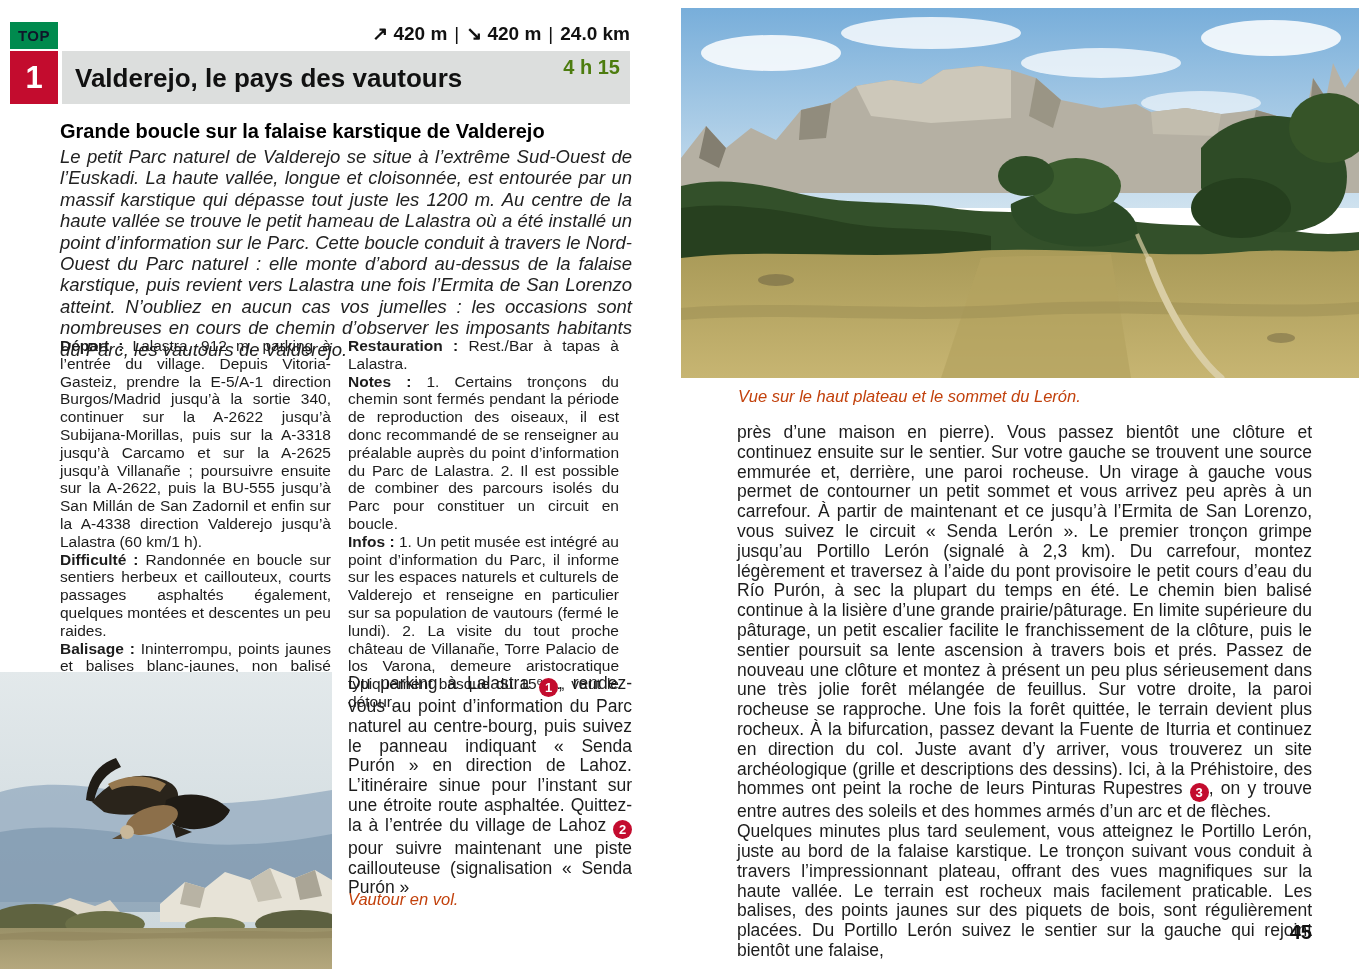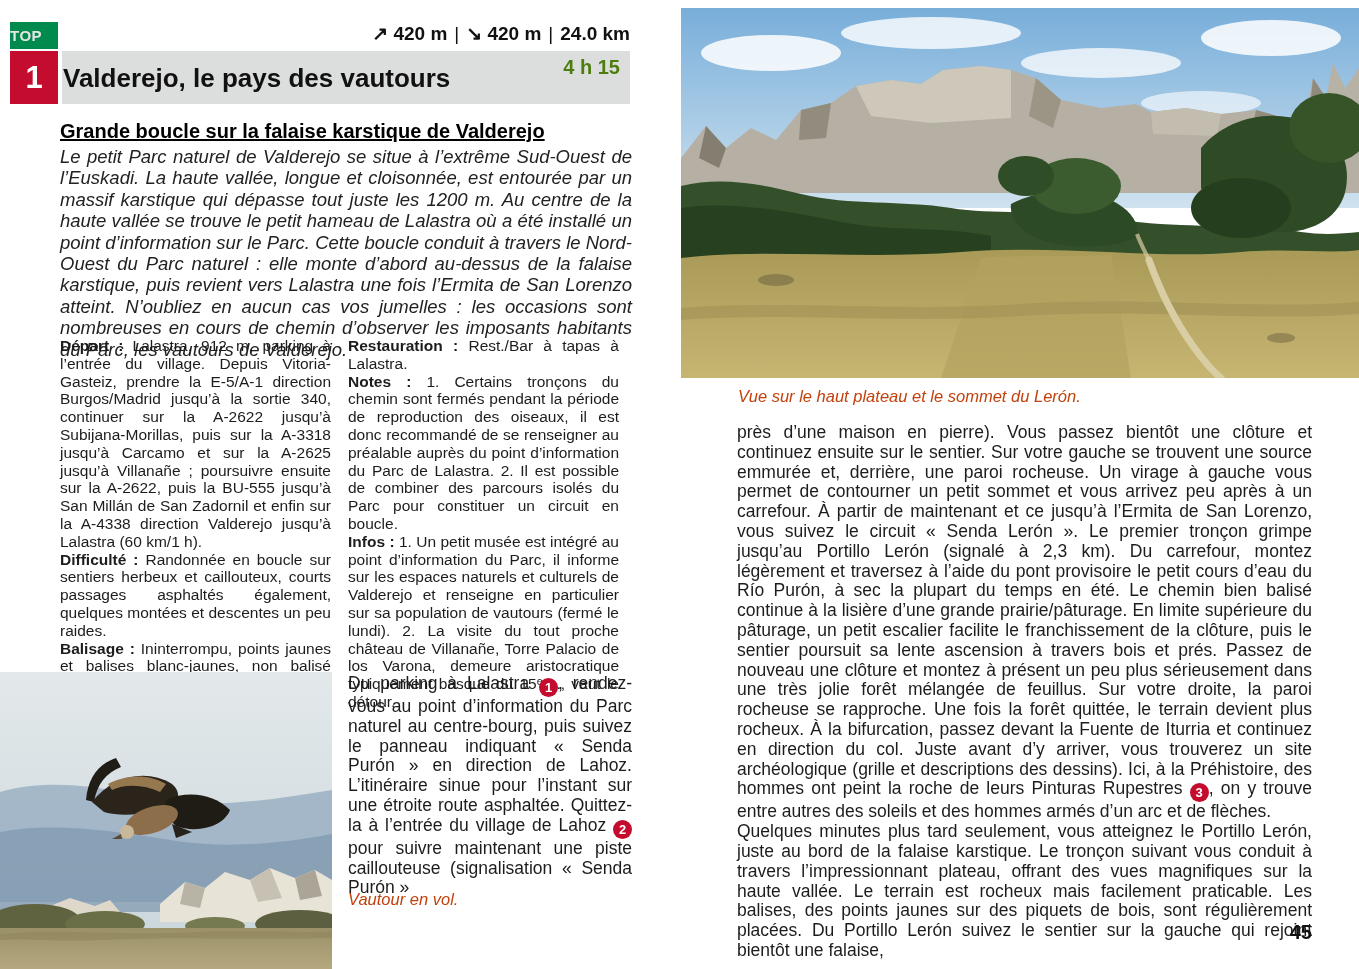--- a/index.html
+++ b/index.html
@@ -3,47 +3,47 @@
 <meta charset="utf-8">
 <style>
   html,body{margin:0;padding:0;background:#ffffff;}
   .page{
     position:relative; width:1359px; height:969px; background:#fff;
     font-family:"Liberation Sans", sans-serif; color:#1c1c1c; overflow:hidden;
   }
   
   .top-badge{
     position:absolute; left:10px; top:22px; width:48px; height:27px;
-    display:flex; align-items:center; 
-    color:#e5e5e5; font-weight:bold; font-size:15px; letter-spacing:.5px;
+    display:flex; align-items:center; justify-content:center;
+    color:#0f172a; font-weight:bold; font-size:15px; letter-spacing:.5px;
   }
   .tour-number{
     position:absolute; left:10px; top:51px; width:48px; height:53px;
     display:flex; align-items:center; justify-content:center;
     color:#fff; font-weight:bold; font-size:31px;
   }
   .title-bar{
     position:absolute; left:62px; top:51px; width:568px; height:53px;
   }
   .title-bar .title{
-    position:absolute; left:1px; top:50%; transform:translateY(-50%);
+    position:absolute; left:13px; top:50%; transform:translateY(-50%);
     font-weight:bold; font-size:26px; color:#111; white-space:nowrap;text-align:right;
   }
   .duration{
     position:absolute; right:10px; top:5px; font-weight:bold; font-size:20px; color:#4d7c0f;
   }
   .stats-line{
     position:absolute; top:22px; left:62px; width:568px;
     text-align:right; font-weight:bold; font-size:19px; color:#111; white-space:nowrap;
   }
   .stats-line .sep{padding:0 7px; font-weight:normal;}
   
   .heading{
     position:absolute; left:60px; top:120px; width:572px;
-    font-weight:bold; font-size:20px; color:#000;text-decoration:underline;
+    font-weight:bold; font-size:20px; color:#000;
   }
   .intro{
     position:absolute; left:60px; top:146px; width:572px;
     font-style:italic; font-size:18.5px; line-height:21.4px;
     text-align:justify; hyphens:auto; color:#222;
   }
   .infocols{
     position:absolute; left:60px; top:337px; width:572px;
     display:flex; gap:17px;
   }

